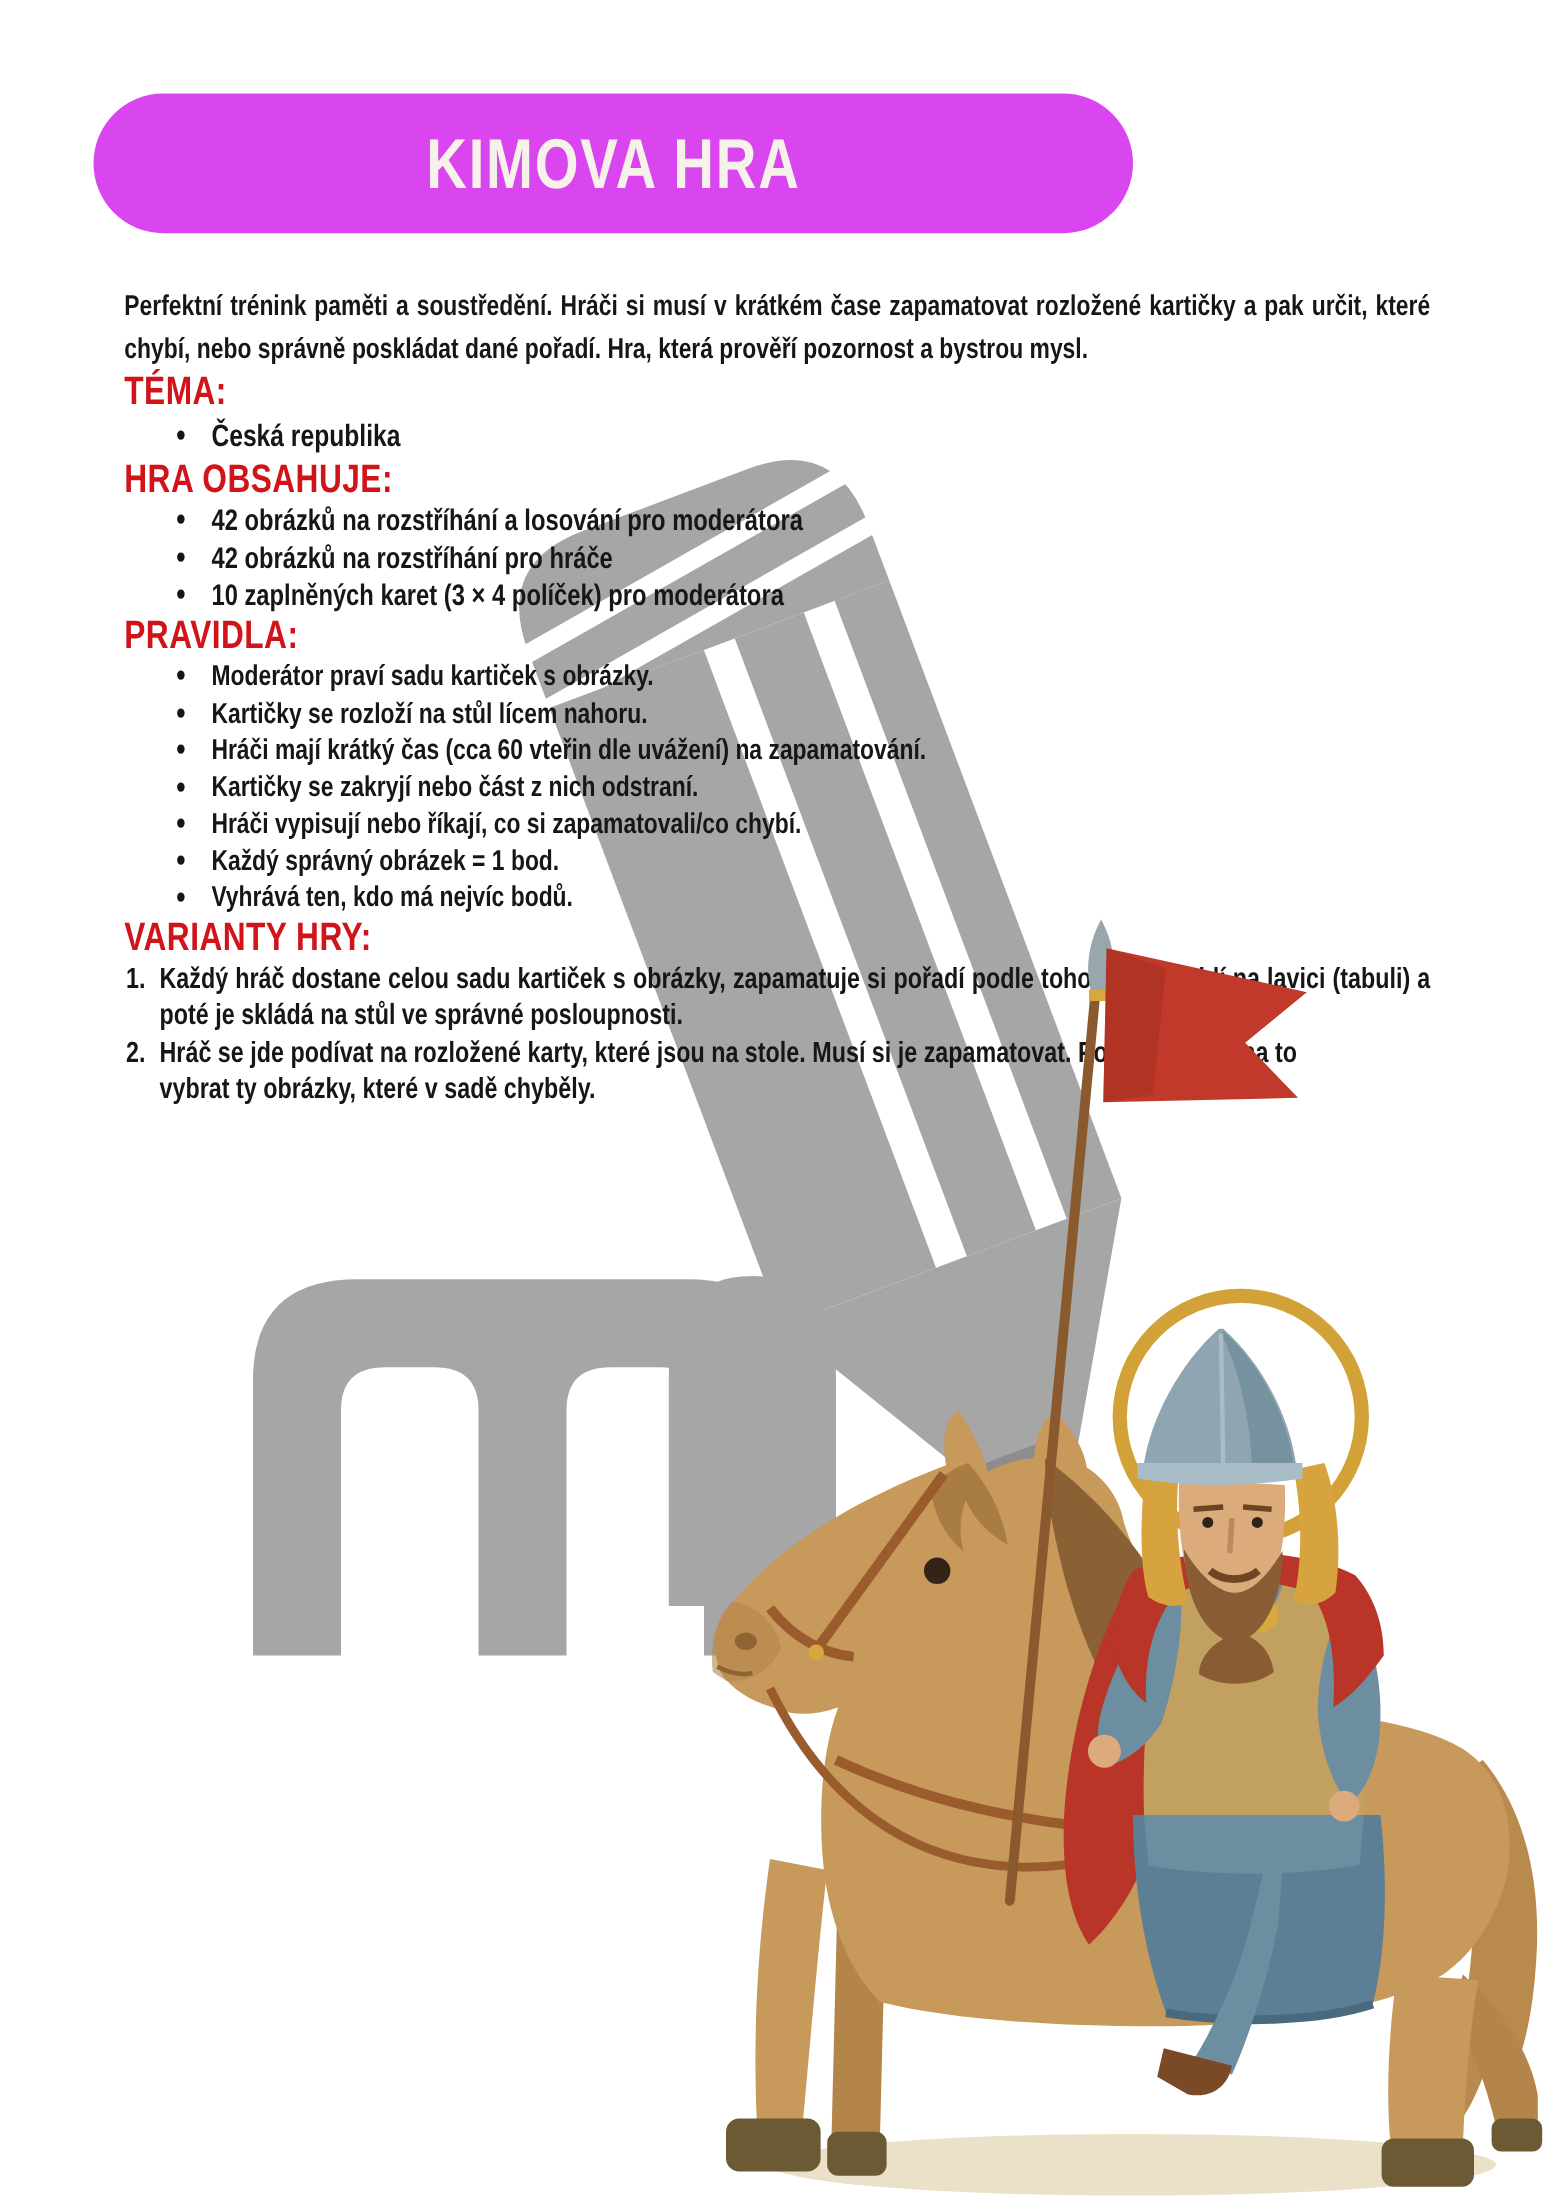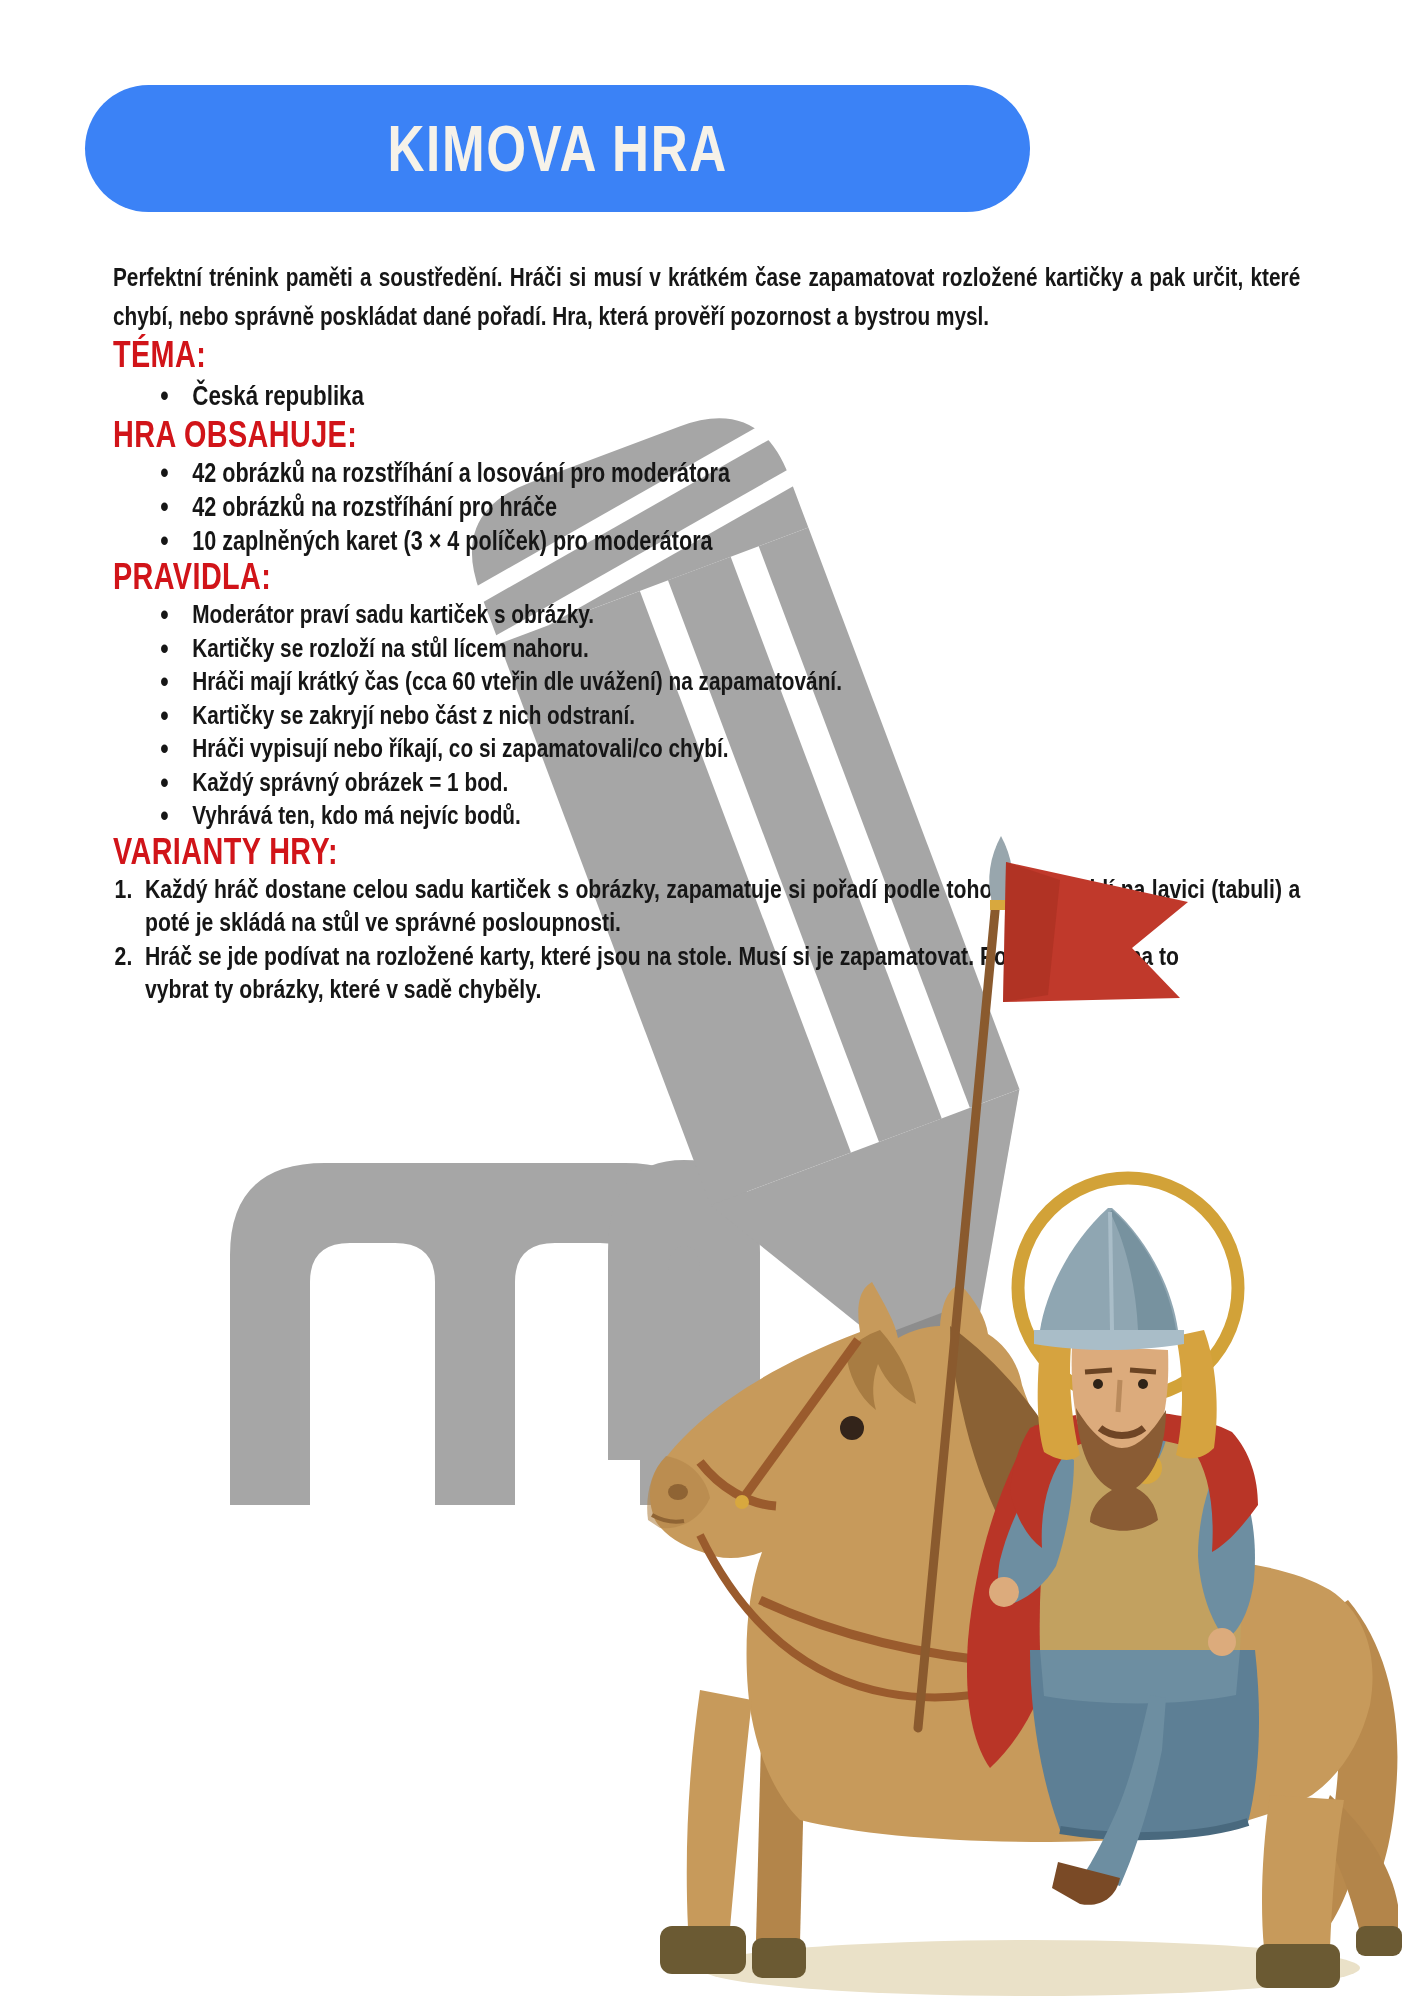--- a/index.html
+++ b/index.html
@@ -1,20 +1,20 @@
 <!DOCTYPE html>
 <html><head>
 <meta charset="utf-8">
 <style>
   html,body{margin:0;padding:0;}
   body{width:1414px;height:2000px;background:#ffffff;font-family:"Liberation Sans",sans-serif;}
   .page{position:relative;width:1414px;height:2000px;background:#fff;overflow:hidden;}
 
   
-  .banner{position:absolute;left:85px;top:85px;width:945px;height:127px;background:#3b82f6;
+  .banner{position:absolute;left:85px;top:85px;width:945px;height:127px;background:#d946ef;
           border-radius:64px;display:flex;align-items:center;justify-content:center;z-index:4;}
   .banner .title{color:#f6f2e9;font-size:64px;font-weight:700;letter-spacing:2px;
           display:inline-block;transform:scaleX(0.8);white-space:nowrap;}
 
   
   .wm{position:absolute;left:0;top:0;z-index:1;}
 
   
   .content{position:absolute;left:113px;top:258px;width:1484px;transform:scaleX(0.8);
            transform-origin:0 0;z-index:2;color:#161616;}

